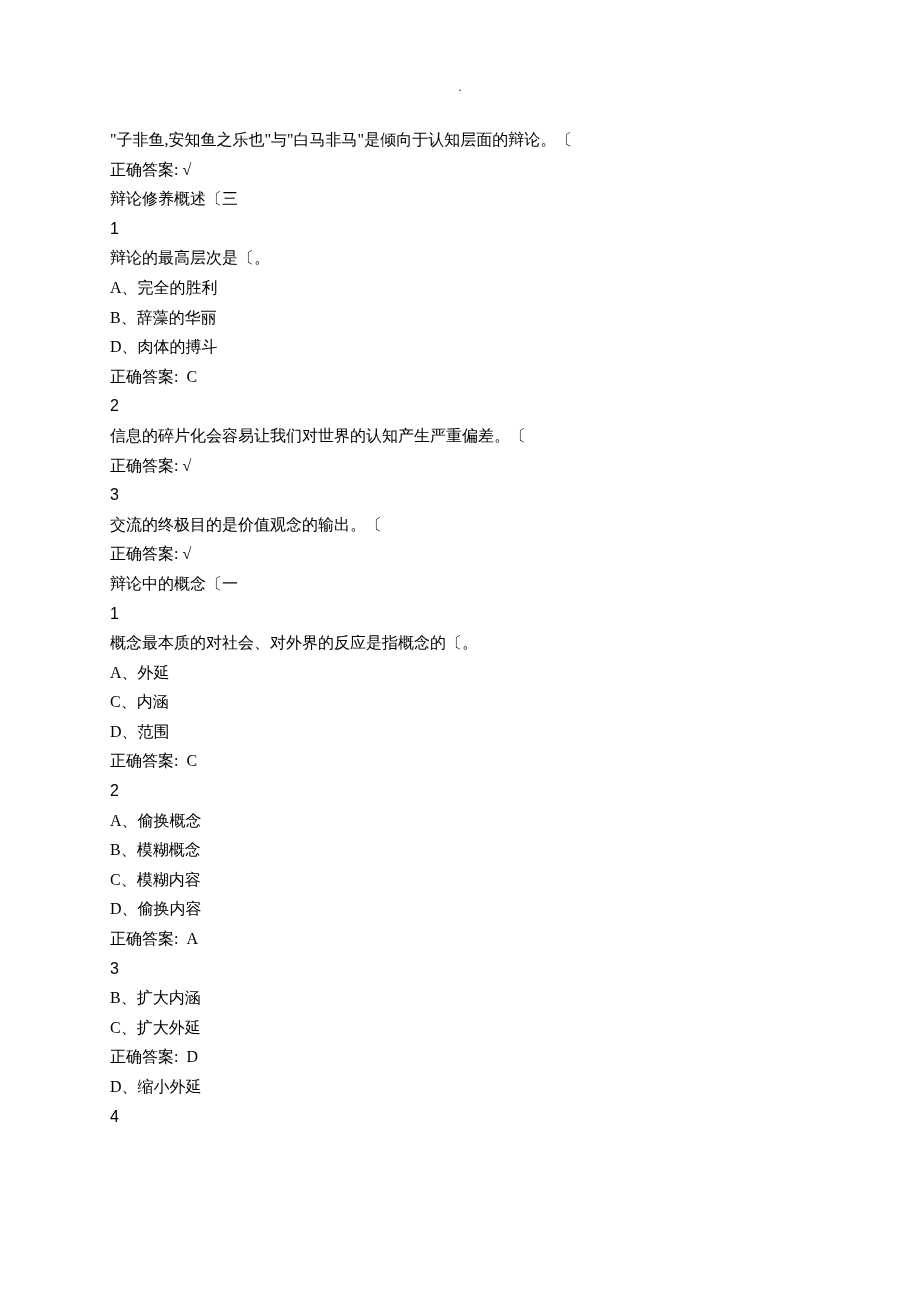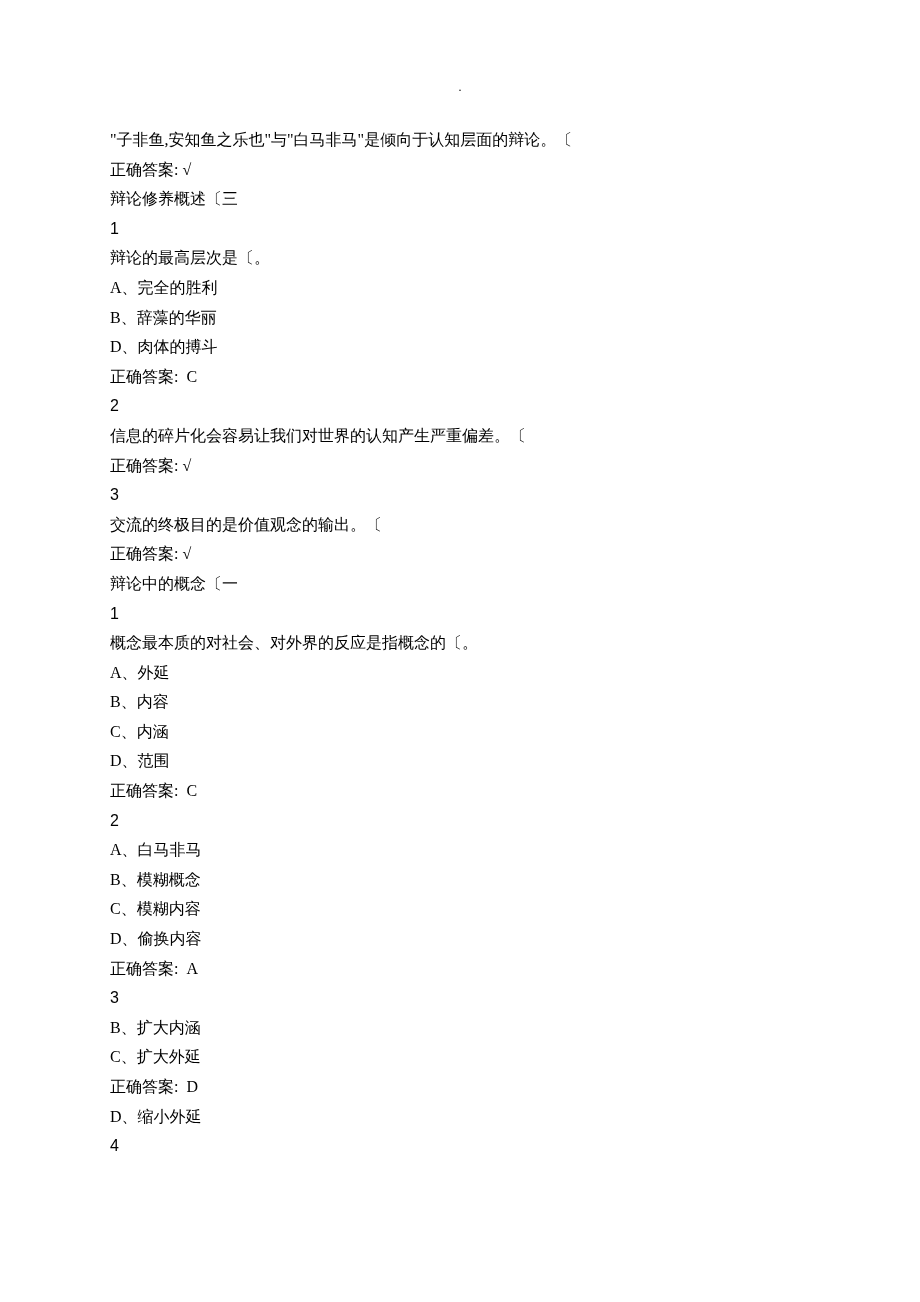--- a/index.html
+++ b/index.html
@@ -50,26 +50,25 @@
       <div class="line ascii">2</div>
       <div class="line">信息的碎片化会容易让我们对世界的认知产生严重偏差。〔</div>
       <div class="line">正确答案: √</div>
       <div class="line ascii">3</div>
       <div class="line">交流的终极目的是价值观念的输出。〔</div>
       <div class="line">正确答案: √</div>
       <div class="line">辩论中的概念〔一</div>
       <div class="line ascii">1</div>
       <div class="line">概念最本质的对社会、对外界的反应是指概念的〔。</div>
       <div class="line">A、外延</div>
-      <div class="line">B、内容</div>
       <div class="line">C、内涵</div>
       <div class="line">D、范围</div>
       <div class="line">正确答案:  C</div>
       <div class="line ascii">2</div>
-      <div class="line">A、白马非马</div>
+      <div class="line">A、偷换概念</div>
       <div class="line">B、模糊概念</div>
       <div class="line">C、模糊内容</div>
       <div class="line">D、偷换内容</div>
       <div class="line">正确答案:  A</div>
       <div class="line ascii">3</div>
       <div class="line">B、扩大内涵</div>
       <div class="line">C、扩大外延</div>
       <div class="line">正确答案:  D</div>
       <div class="line">D、缩小外延</div>
       <div class="line ascii">4</div>

